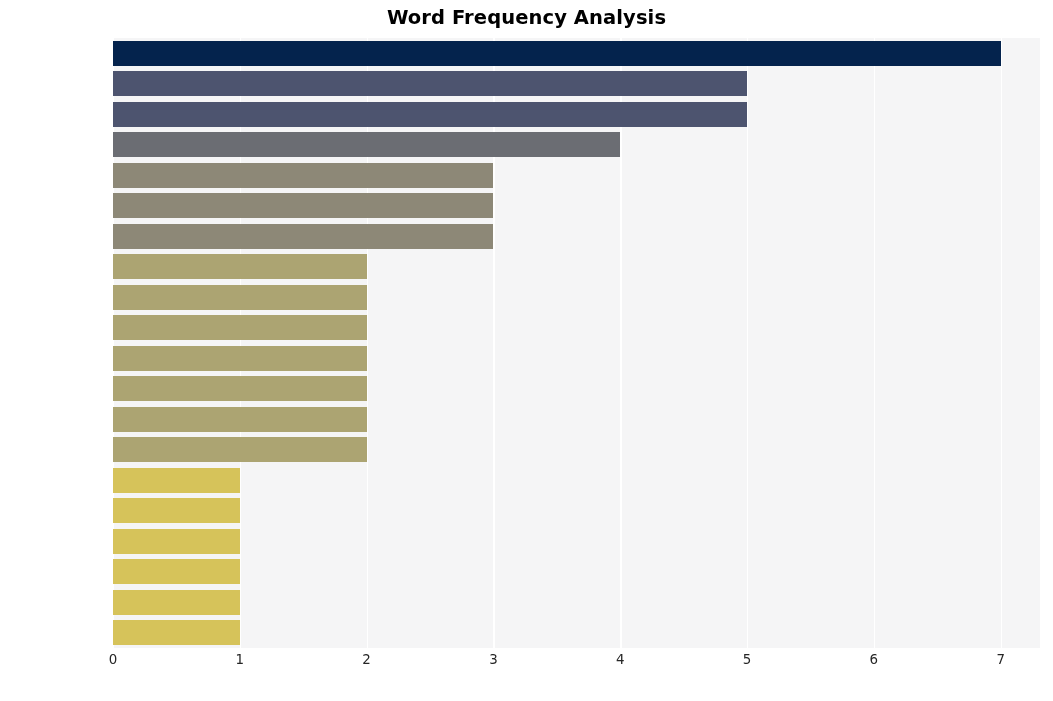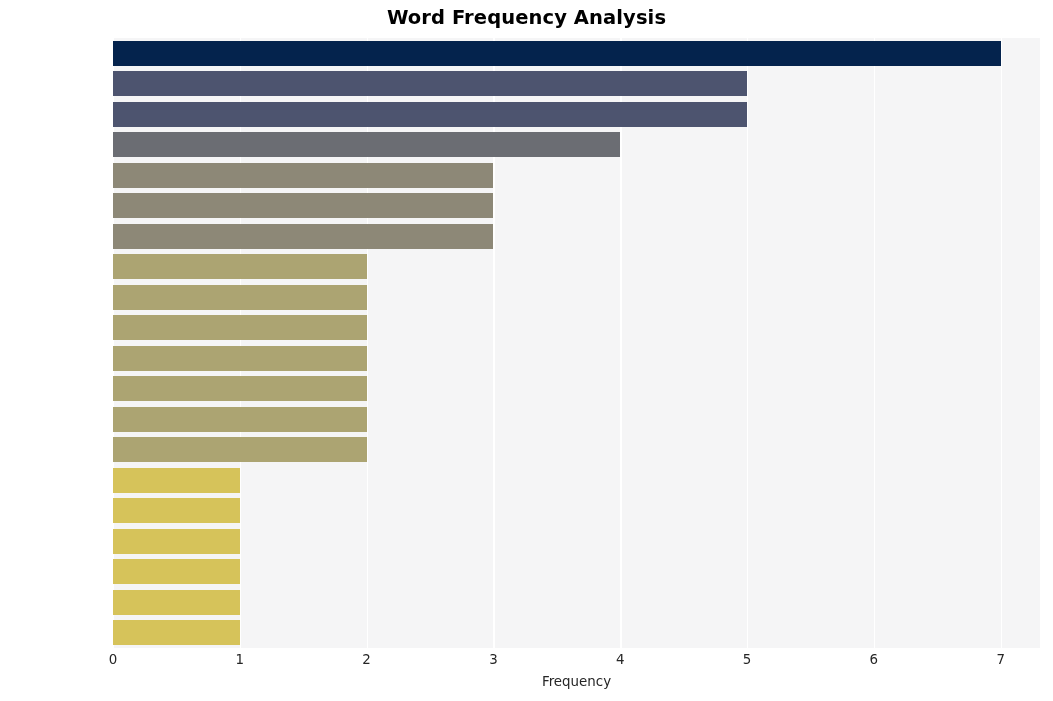--- a/index.html
+++ b/index.html
@@ -207,15 +207,14 @@
       <div class="xtick" style="left: 113px;">0</div>
       <div class="xtick" style="left: 239.813px;">1</div>
       <div class="xtick" style="left: 366.625px;">2</div>
       <div class="xtick" style="left: 493.438px;">3</div>
       <div class="xtick" style="left: 620.25px;">4</div>
       <div class="xtick" style="left: 747.063px;">5</div>
       <div class="xtick" style="left: 873.876px;">6</div>
       <div class="xtick" style="left: 1000.69px;">7</div>
     </div>
 
-  <div id="xlabel">Frequency</div>
 
 </div>
 
 </body></html>

